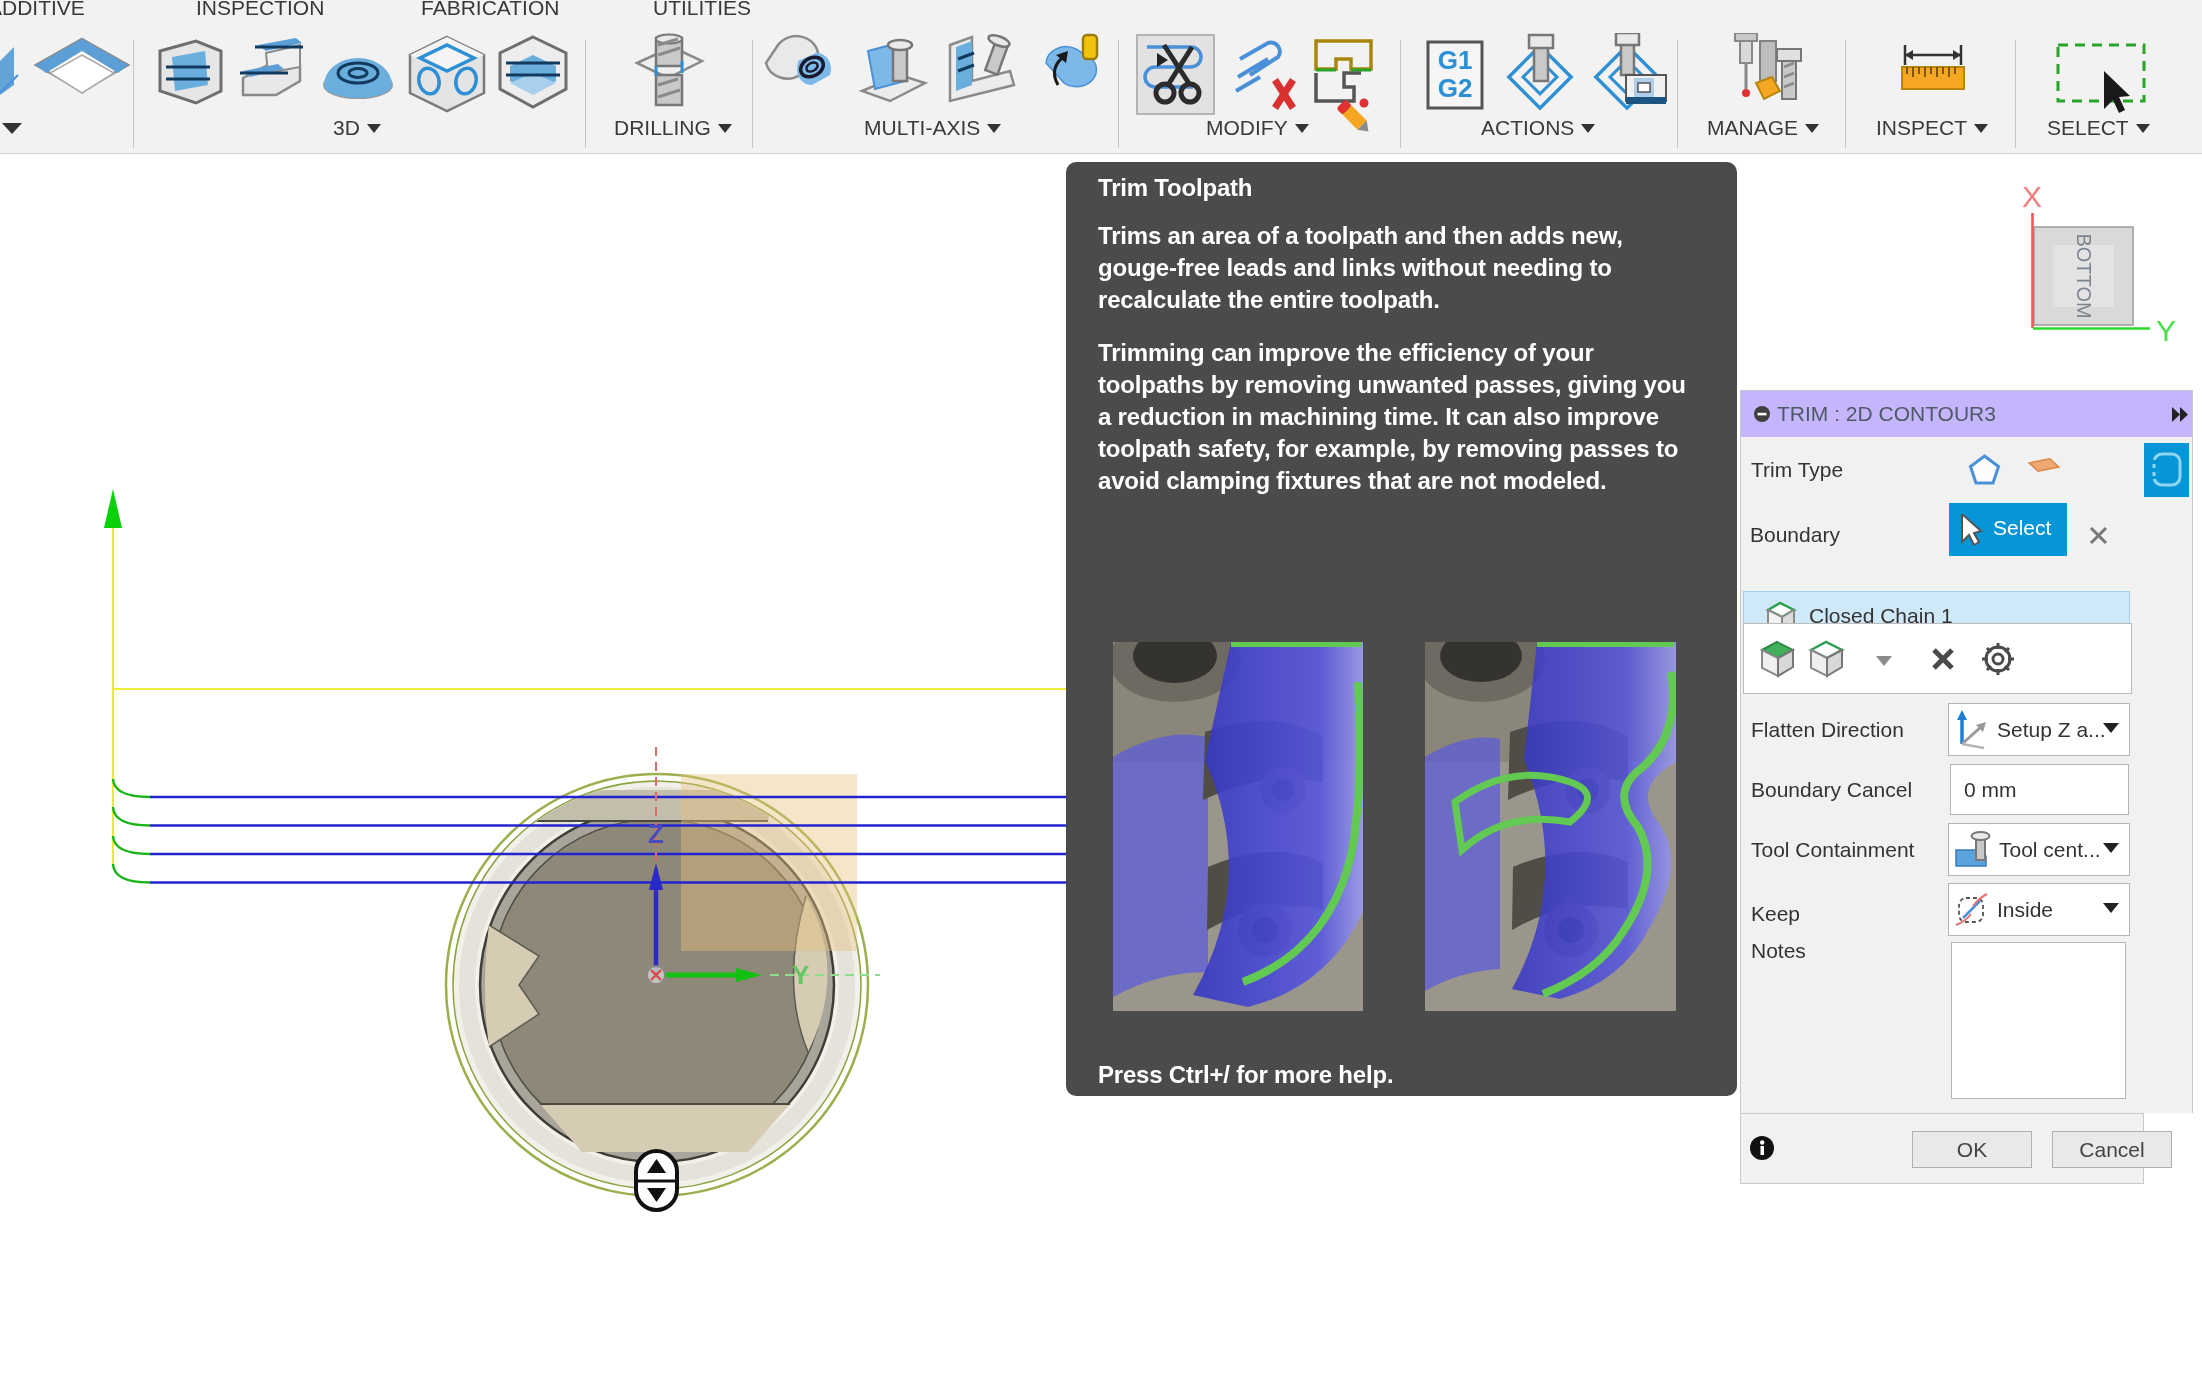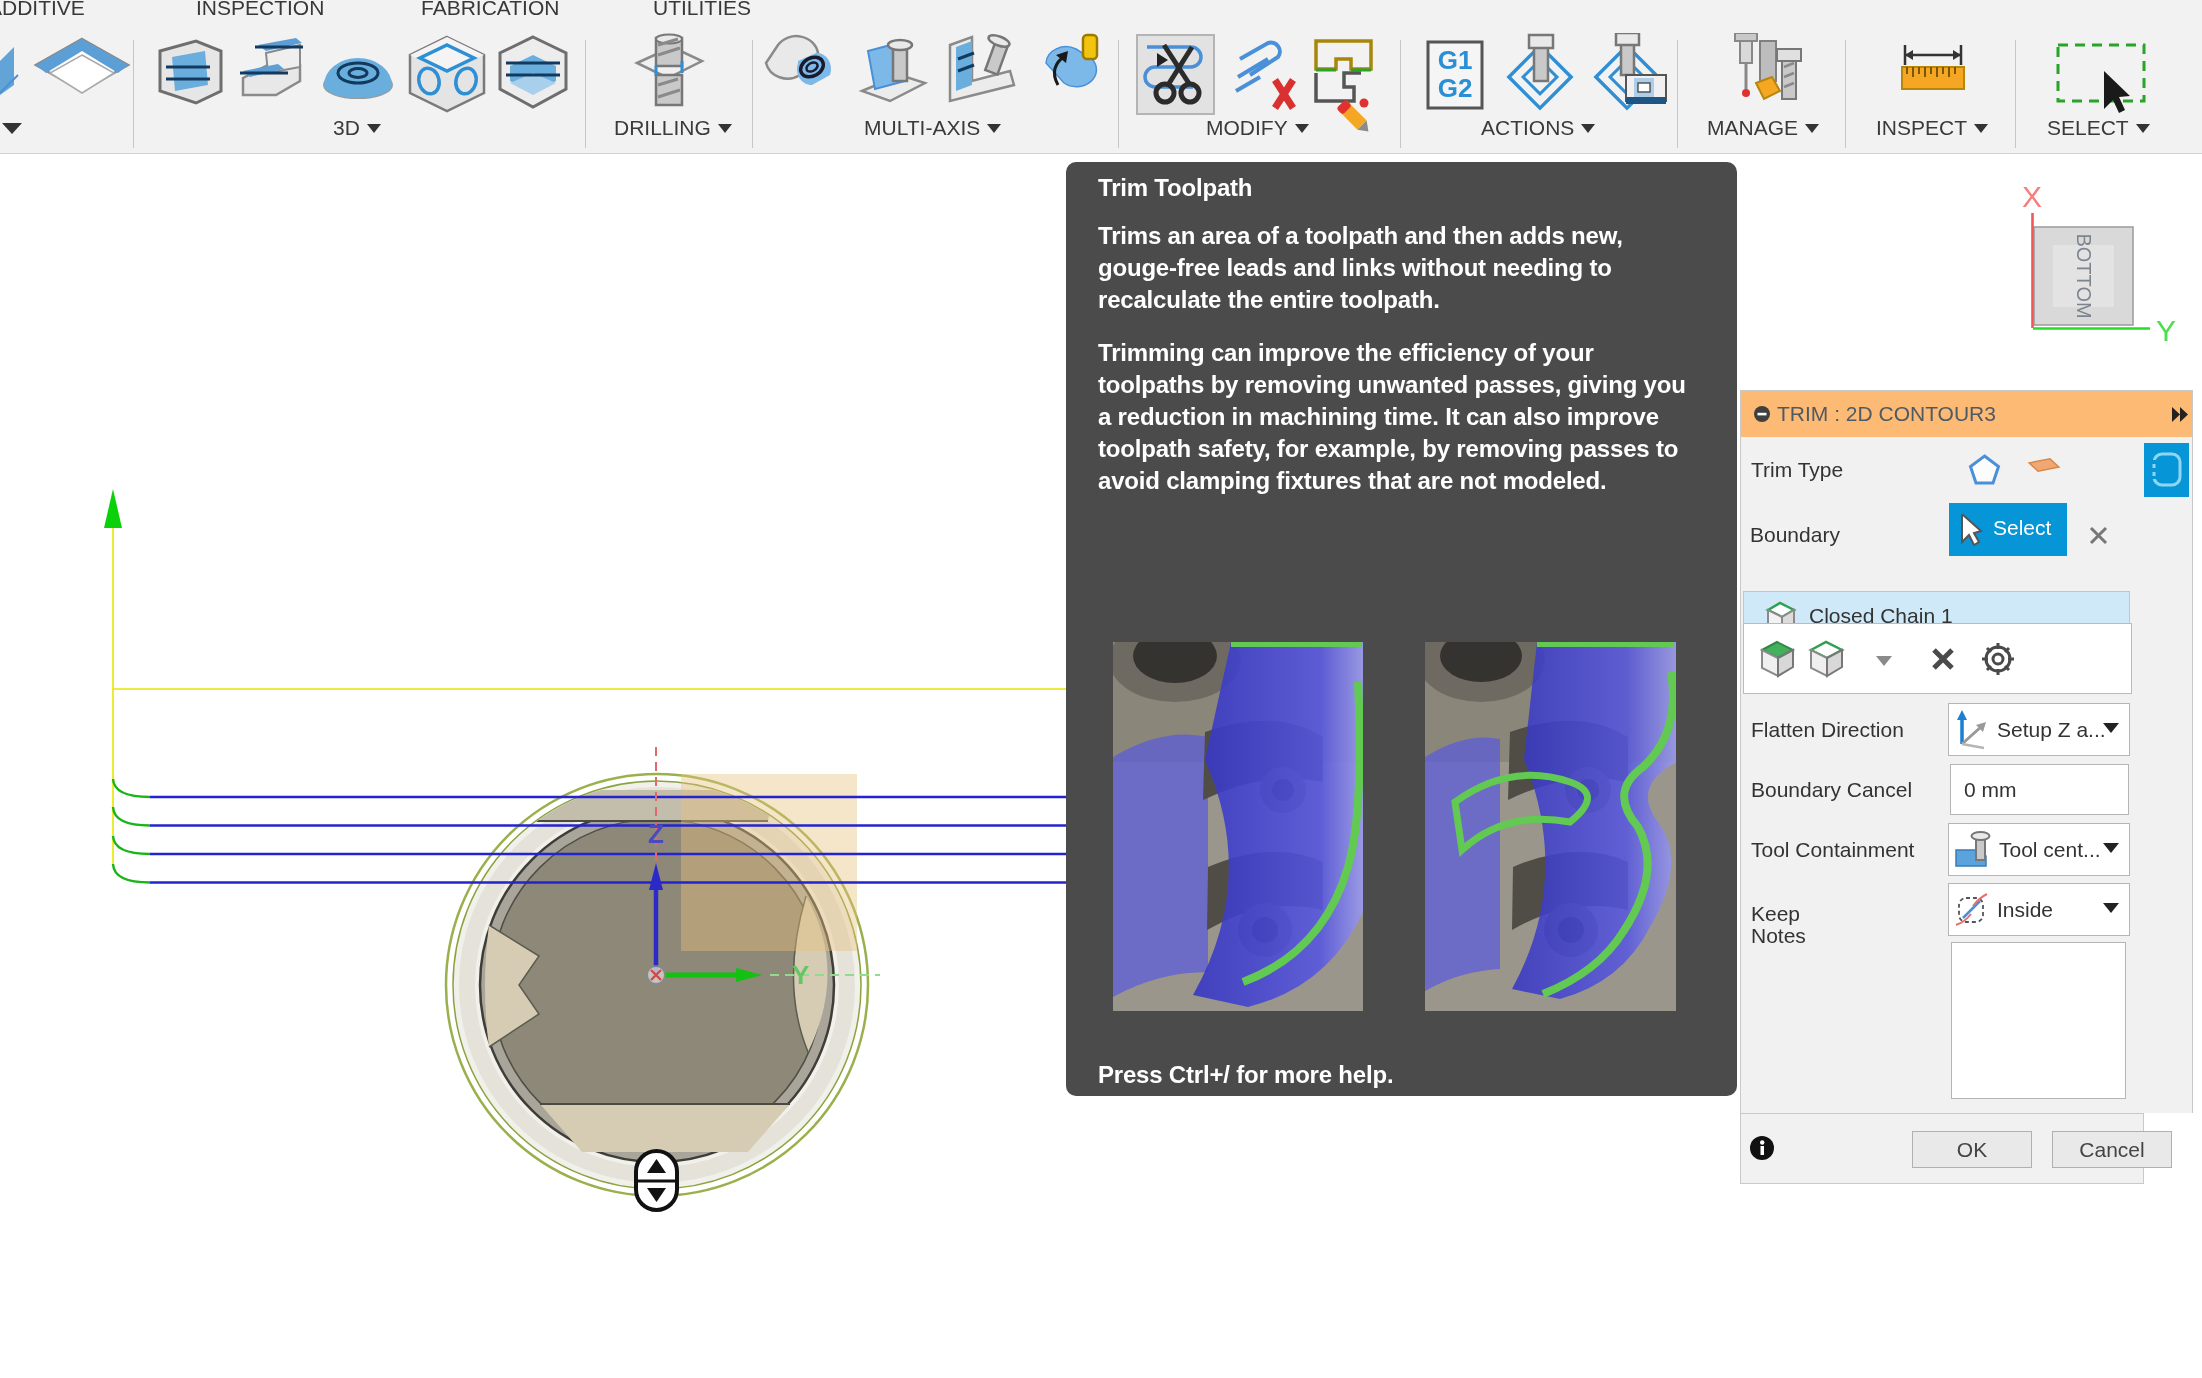--- a/index.html
+++ b/index.html
@@ -332,21 +332,21 @@
       <circle cx="163" cy="148" r="11" fill="#35332f"></circle>
     <circle cx="146" cy="288" r="27" fill="#6e6a62"></circle>
       <circle cx="146" cy="288" r="13" fill="#35332f"></circle>
     <path d="M112,0 L251,0 L251,120 q-45,25 -18,60 q30,40 -8,105 q-28,55 -90,72 l-48,-10 q60,-110 12,-230 z" fill="url(#blu2)" opacity="0.85"></path>
     <path d="M246,30 q10,60 -28,95 q-35,25 -5,60 q25,45 -15,105 q-25,40 -80,62" fill="none" stroke="#62ca52" stroke-width="8"></path>
     <path d="M30,160 q55,-40 115,-20 q35,12 0,40 q-65,-12 -108,28 z" fill="none" stroke="#62ca52" stroke-width="7"></path>
     <path d="M112,2 L249,2" stroke="#62ca52" stroke-width="6"></path>
   </svg>
 </div>
 
-<div class="abs" style="left:1740px;top:390px;width:453px;height:54px;background:#fdba74;border:1px solid #c9c9c9;box-sizing:border-box;">
+<div class="abs" style="left:1740px;top:390px;width:453px;height:54px;background:#c4b5fd;border:1px solid #c9c9c9;box-sizing:border-box;">
   <svg class="abs" style="left:7px;top:7px;" width="440" height="33">
     <circle cx="14" cy="16" r="8" fill="#3f3f3f"></circle>
     <rect x="9.5" y="14.8" width="9" height="2.6" fill="#fff"></rect>
     <polygon points="424,9 432,16.5 424,24" fill="#222"></polygon>
     <polygon points="432,9 440,16.5 432,24" fill="#222"></polygon>
   </svg>
   <div class="abs" style="left:36px;top:11px;font-size:21px;color:#4e5a64;">TRIM : 2D CONTOUR3</div>
 </div>
 
 <div id="panel">
@@ -425,21 +425,21 @@
   <div class="plabel" style="left:10px;top:465px;">Keep</div>
   <div class="pbox" style="left:207px;top:446px;width:182px;height:53px;"></div>
   <svg class="abs" style="left:214px;top:453px;" width="40" height="40">
     <rect x="4" y="8" width="24" height="24" rx="7" fill="#fff" stroke="#555" stroke-width="1.8" stroke-dasharray="4,3"></rect>
     <path d="M8,28 L25,11" stroke="#4a90d9" stroke-width="2.5"></path>
     <path d="M1,35 Q10,32 16,24 M18,16 Q24,8 32,4" stroke="#e87070" stroke-width="2" fill="none"></path>
   </svg>
   <div class="plabel" style="left:256px;top:461px;">Inside</div>
   <div class="ddcaret" style="left:362px;top:466px;"></div>
 
-  <div class="plabel" style="left:10px;top:487px;">Notes</div>
+  <div class="plabel" style="left:10px;top:502px;">Notes</div>
   <div class="pbox" style="left:210px;top:505px;width:175px;height:157px;"></div>
 </div>
 
 <div class="abs" style="left:1740px;top:1113px;width:404px;height:71px;background:#f1f1f1;border:1px solid #c9c9c9;box-sizing:border-box;">
   <svg class="abs" style="left:9px;top:22px;" width="26" height="26">
     <circle cx="12" cy="12" r="12" fill="#111"></circle>
     <rect x="10.5" y="10" width="3.5" height="9" fill="#fff"></rect>
     <circle cx="12.2" cy="6.5" r="2.2" fill="#fff"></circle>
   </svg>
   <div class="btn" style="left:171px;top:17px;">OK</div>

